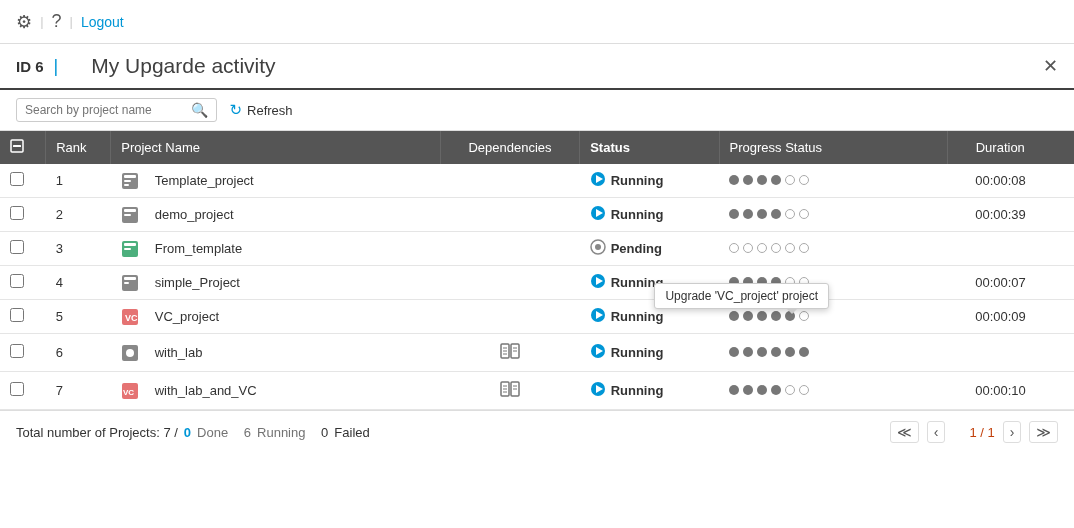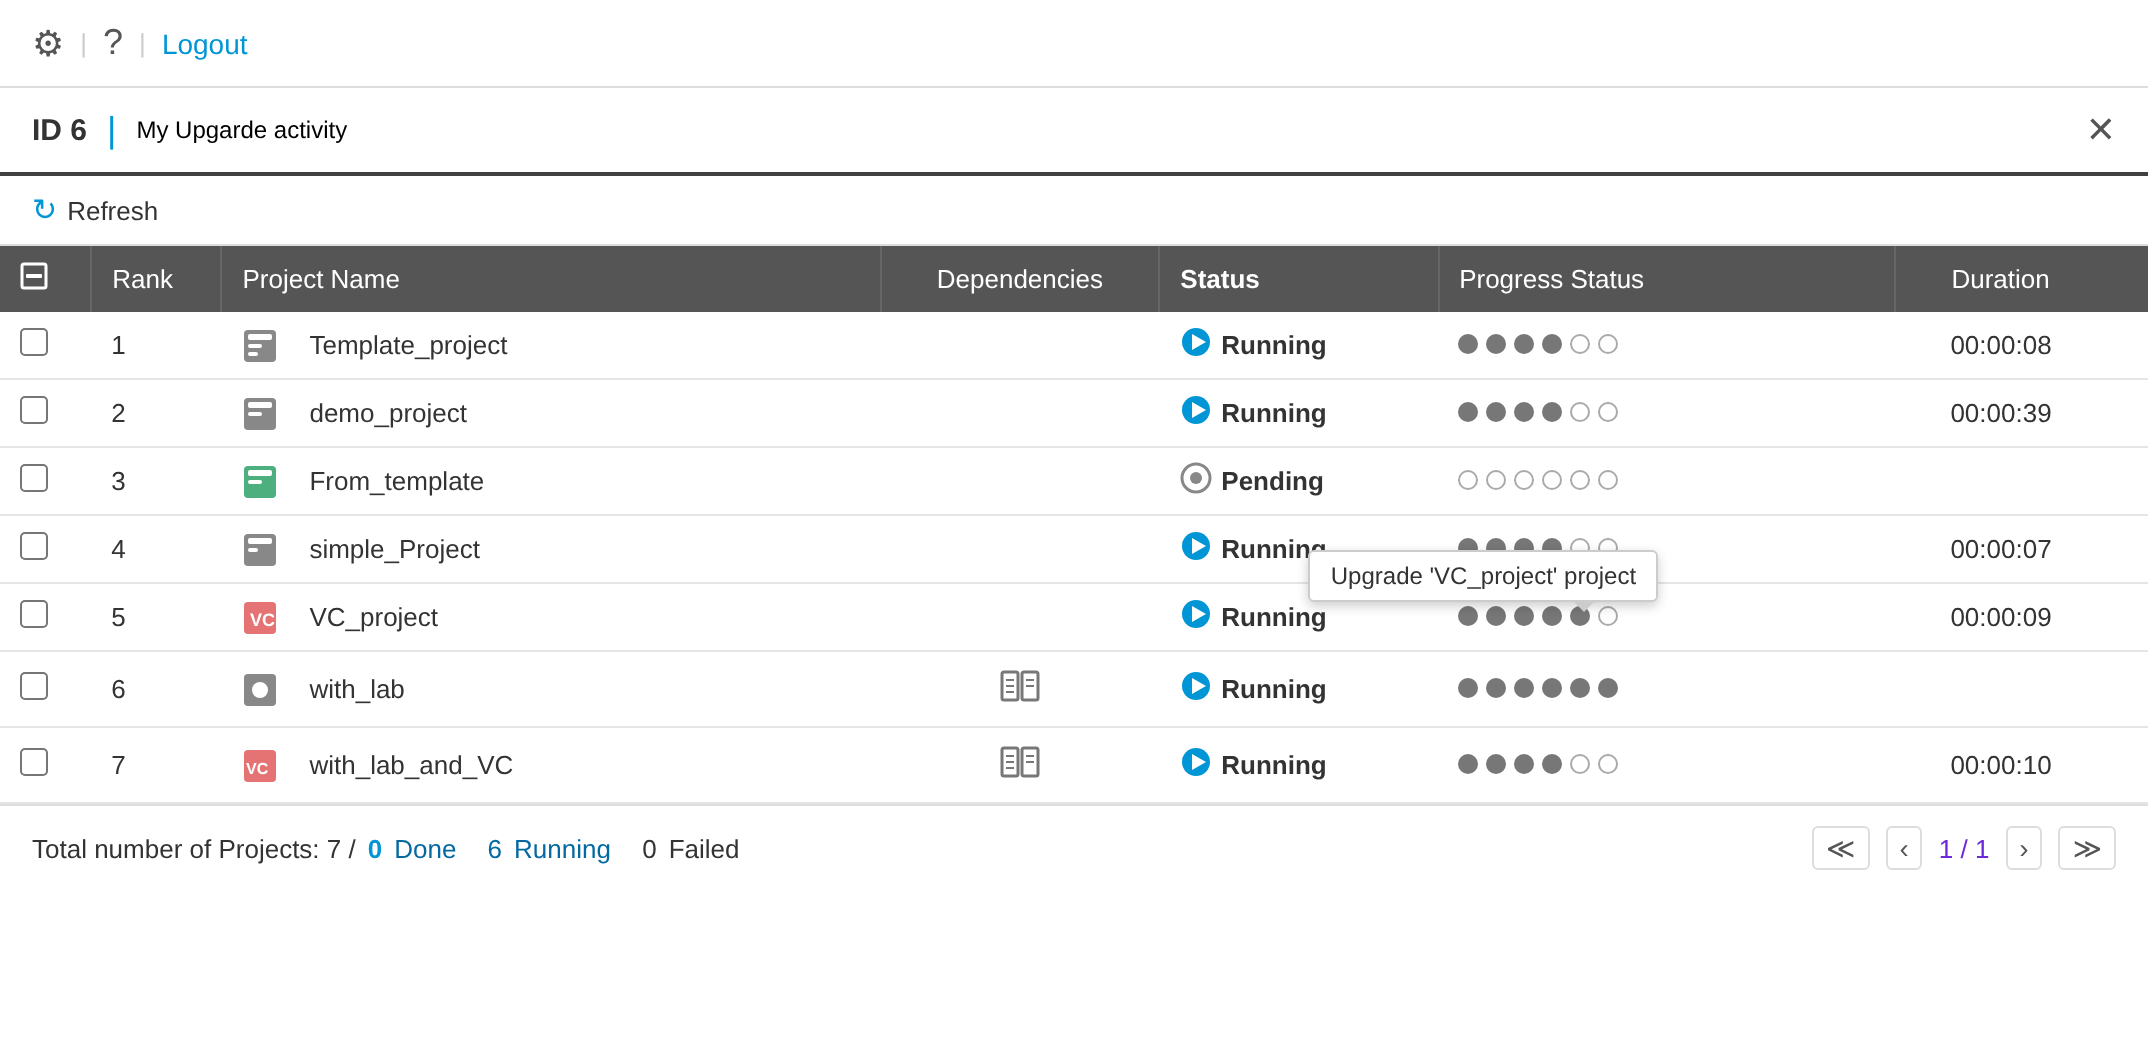--- a/index.html
+++ b/index.html
@@ -20,21 +20,21 @@
 
     
     .title-bar {
       display: flex; align-items: center; justify-content: space-between;
       border-bottom: 2px solid #404040;
       padding: 10px 16px;
     }
     .title-bar-left { display: flex; align-items: center; gap: 4px; }
     .title-id { font-weight: bold; font-size: 15px; color: #333; }
     .title-sep { color: #0096d6; font-size: 18px; margin: 0 6px; }
-    .title-text { font-size: 12px; color: #000000; }
+    .title-text { font-size: 21px; color: #404040; margin-left: 23px; }
     .close-btn { cursor: pointer; font-size: 18px; color: #555; }
 
     
     .toolbar {
       display: flex; align-items: center; gap: 12px;
       padding: 8px 16px; border-bottom: 1px solid #ddd;
     }
     .search-box {
       display: flex; align-items: center;
       border: 1px solid #ccc; border-radius: 3px;
@@ -110,29 +110,29 @@
     }
 
     
     .footer {
       display: flex; align-items: center; justify-content: space-between;
       padding: 10px 16px; border-top: 1px solid #ddd;
     }
     .footer-left { display: flex; align-items: center; gap: 6px; font-size: 13px; }
     .footer-count { color: #333; }
     .footer-done { color: #0096d6; font-weight: bold; }
-    .footer-running { color: #0369a1; }
+    .footer-running { color: #737373; }
     .footer-failed { color: #333; }
     .pagination { display: flex; align-items: center; gap: 8px; }
     .page-btn {
       cursor: pointer; color: #555; font-size: 14px;
       padding: 2px 6px; border: 1px solid #ddd; border-radius: 3px;
       background: #fff;
     }
-    .page-info { font-size: 13px; color: #6d28d9; }
+    .page-info { font-size: 13px; color: #c2410c; margin-left: 16px; }
 
     
     .hp-circle {
       width: 34px; height: 34px; border-radius: 50%;
       background: #0096d6;
       display: flex; align-items: center; justify-content: center;
     }
   </style>
 </head>
 <body>
@@ -150,20 +150,24 @@
 <div class="title-bar">
   <div class="title-bar-left">
     <span class="title-id">ID 6</span>
     <span class="title-sep">|</span>
     <span class="title-text">My Upgarde activity</span>
   </div>
   <span class="close-btn">✕</span>
 </div>
 
 <div class="toolbar">
+  <div class="search-box">
+    <input type="text" placeholder="Search by project name" style="">
+    <span class="search-icon">🔍</span>
+  </div>
   <div class="refresh-btn">
     <span class="refresh-icon">↻</span>
     <span>Refresh</span>
   </div>
 </div>
 
 <div class="table-wrap">
   <table>
     <thead>
       <tr>

